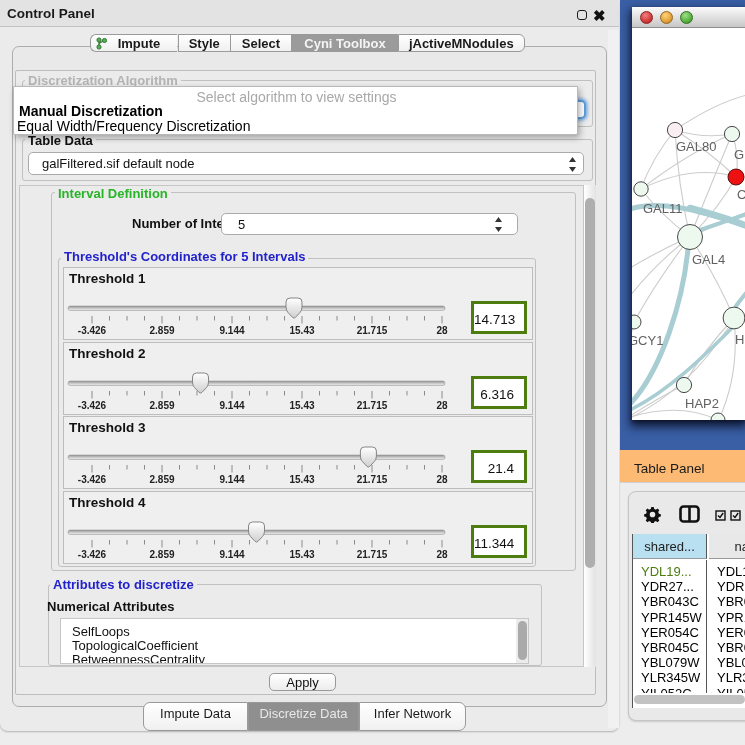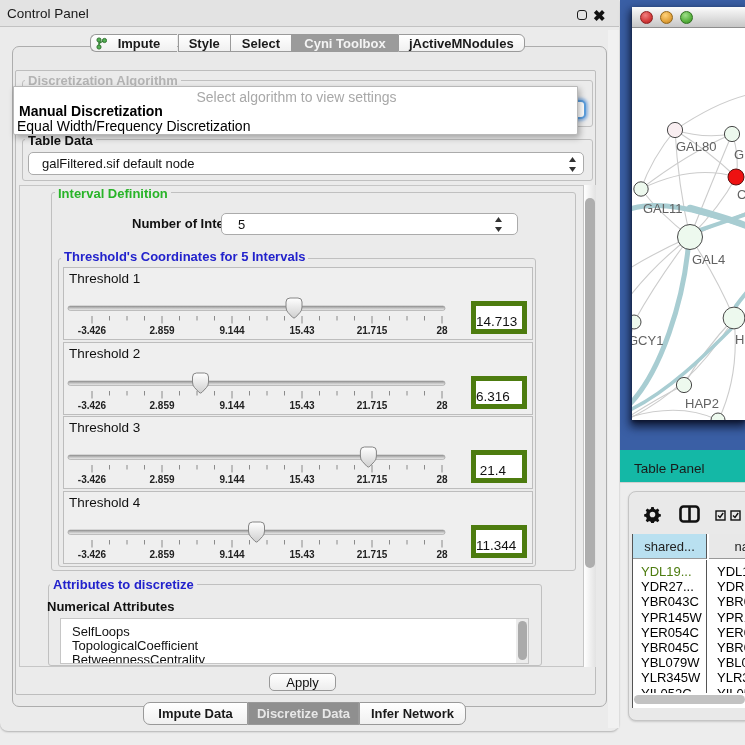--- a/index.html
+++ b/index.html
@@ -2,50 +2,50 @@
 <html><head>
 <meta charset="utf-8">
 <style>
 * { margin:0; padding:0; box-sizing:border-box; }
 html,body { width:745px; height:745px; background:#ededed; font-family:"Liberation Sans", sans-serif; overflow:hidden; }
 .abs { position:absolute; }
 #page { position:relative; width:745px; height:745px; }
 
 #win { position:absolute; left:0; top:0; width:619px; height:731px; background:#ebebeb; border-radius:0 0 8px 8px; box-shadow:0 1px 2px rgba(0,0,0,.25); }
 #titlebar { position:absolute; left:0; top:0; width:619px; height:27px; background:#e3e3e3; border-bottom:1px solid #c2c2c2; }
-#titlebar .t { position:absolute; left:7px; top:6px; font-size:13.5px; color:#1a1a1a; }
+#titlebar .t { position:absolute; left:7px; top:6px; font-size:13.5px; color:#1a1a1a;font-weight:bold; }
 .flicon { position:absolute; left:577px; top:10px; width:10px; height:10px; border:1.8px solid #1a1a1a; border-radius:3px; }
 .xicon { position:absolute; left:593px; top:7px; font-size:15px; font-weight:bold; color:#111; }
 
 .ttab { position:absolute; top:34px; height:18px; background:linear-gradient(#ffffff,#f0f0f0); border:1px solid #9a9a9a; border-right:none; font-size:13px; font-weight:bold; color:#1a1a1a; text-align:center; line-height:17px; z-index:5; }
 .ttab.sel { background:#9b9b9b; color:#f4f4f4; }
 
 #content { position:absolute; left:12px; top:46px; width:595px; height:661px; background:#e9e9e9; border:1px solid #adadad; border-radius:7px; }
 #innerpanel { position:absolute; left:15px; top:70px; width:581px; height:625px; border:1px solid #bdbdbd; background:#ebebeb; border-radius:2px; }
 .group { position:absolute; border:1px solid #c0c0c0; border-radius:3px; }
 .gtitle { position:absolute; font-size:13px; font-weight:bold; background:#ebebeb; padding:0 3px; }
 
 .combo { position:absolute; background:#ffffff; border:1px solid #ababab; border-radius:5px; font-size:13px; color:#111; }
 
 .thp { position:absolute; left:63px; width:470px; height:73px; background:#efefef; border:1px solid #bdbdbd; }
-.thp .lbl { position:absolute; left:5px; top:3px; font-size:13.5px; font-weight:normal; color:#111; }
-.vbox { position:absolute; left:407px; top:33px; width:56px; height:33px; background:#fff; border:5px solid #4d7c0f; font-size:13.5px; color:#111; text-align:right; line-height:31px; padding-right:16px; }
+.thp .lbl { position:absolute; left:5px; top:3px; font-size:13.5px; font-weight:bold; color:#111; }
+.vbox { position:absolute; left:407px; top:33px; width:56px; height:33px; background:#fff; border:3px solid #4d7c0f; font-size:13.5px; color:#111; text-align:right; line-height:31px; padding-right:10px; }
 
 #popup { position:absolute; left:13px; top:86px; width:565px; height:49px; background:#ffffff; border:1px solid #b8b8b8; box-shadow:2px 3px 6px rgba(0,0,0,.3); z-index:40; border-radius:0 0 2px 2px; }
 
-.btab { position:absolute; top:702px; height:23px; font-size:13px; font-weight:bold; text-align:center; line-height:22px; background:linear-gradient(#ffffff,#f0f0f0); border:1px solid #999; color:#1a1a1a; z-index:6; }
+.btab { position:absolute; top:702px; height:29px; font-size:13px; font-weight:normal; text-align:center; line-height:22px; background:linear-gradient(#ffffff,#f0f0f0); border:1px solid #999; color:#1a1a1a; z-index:6; }
 .btab.sel { background:#8f8f8f; color:#e8e8e8; }
 
 #desktop { position:absolute; left:620px; top:0; width:125px; height:450px; background:#3a5fa5; }
 #netframe { position:absolute; left:632px; top:7px; width:113px; height:413px; box-shadow:0 5px 9px 2px rgba(8,12,32,.8), 0 2px 3px rgba(8,12,32,.5); }
 #nettitle { position:absolute; left:0; top:0; width:113px; height:21px; background:linear-gradient(#fbfbfb,#c7c7c7); border-bottom:1px solid #8e8e8e; }
 .tl { position:absolute; top:4px; width:13px; height:13px; border-radius:50%; }
 #netview { position:absolute; left:632px; top:28px; width:113px; height:392px; background:#ffffff; }
 
-#tpheader { position:absolute; left:620px; top:450px; width:125px; height:33px; background:#14b8a6; border-bottom:1px solid #d0d0d0; }
+#tpheader { position:absolute; left:620px; top:450px; width:125px; height:33px; background:#fdba74; border-bottom:1px solid #d0d0d0; }
 #tpheader .t { position:absolute; left:14px; top:11px; font-size:13.5px; color:#1a1a1a; }
 #tpanel { position:absolute; left:628px; top:491px; width:125px; height:230px; background:#e9e9e9; border:1px solid #c5c5c5; border-radius:8px; box-shadow:0 1px 2px rgba(0,0,0,.15); }
 #tpbody { position:absolute; left:632px; top:534px; width:113px; height:174px; background:#ffffff; border-left:1.5px solid #555; }
 .hcell { position:absolute; top:0; height:25px; font-size:13px; color:#222; line-height:25px; border-bottom:1px solid #999; }
 </style>
 </head>
 <body>
 <div id="page">
 
   <div id="win"></div>

